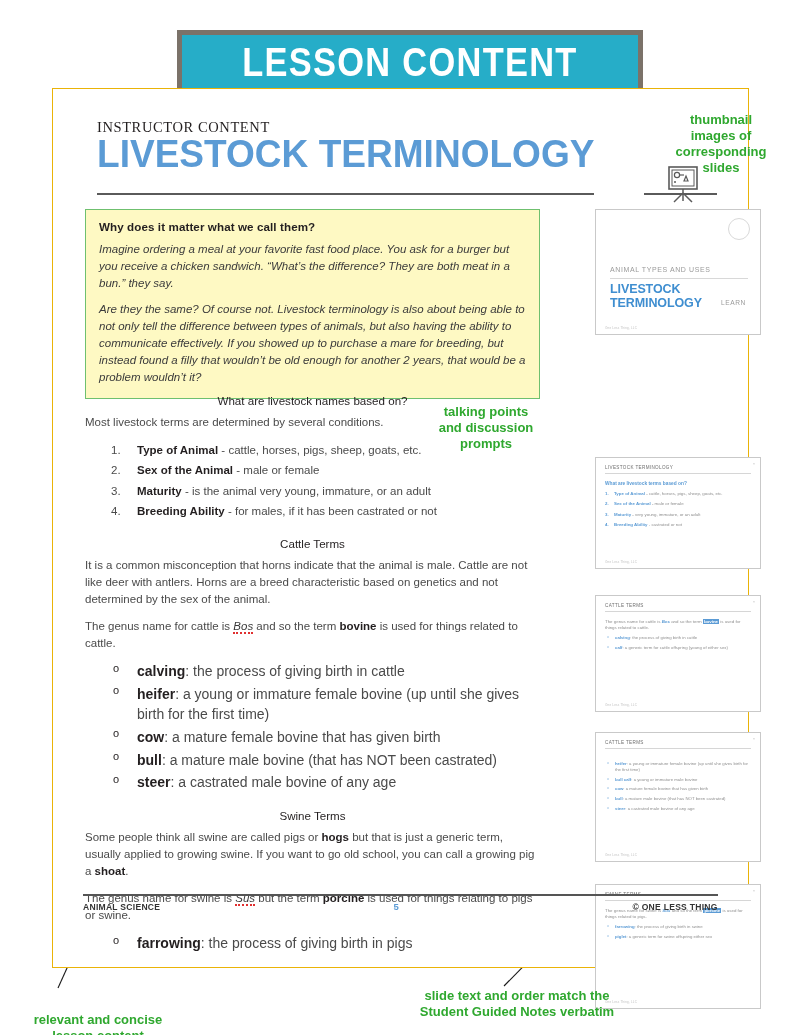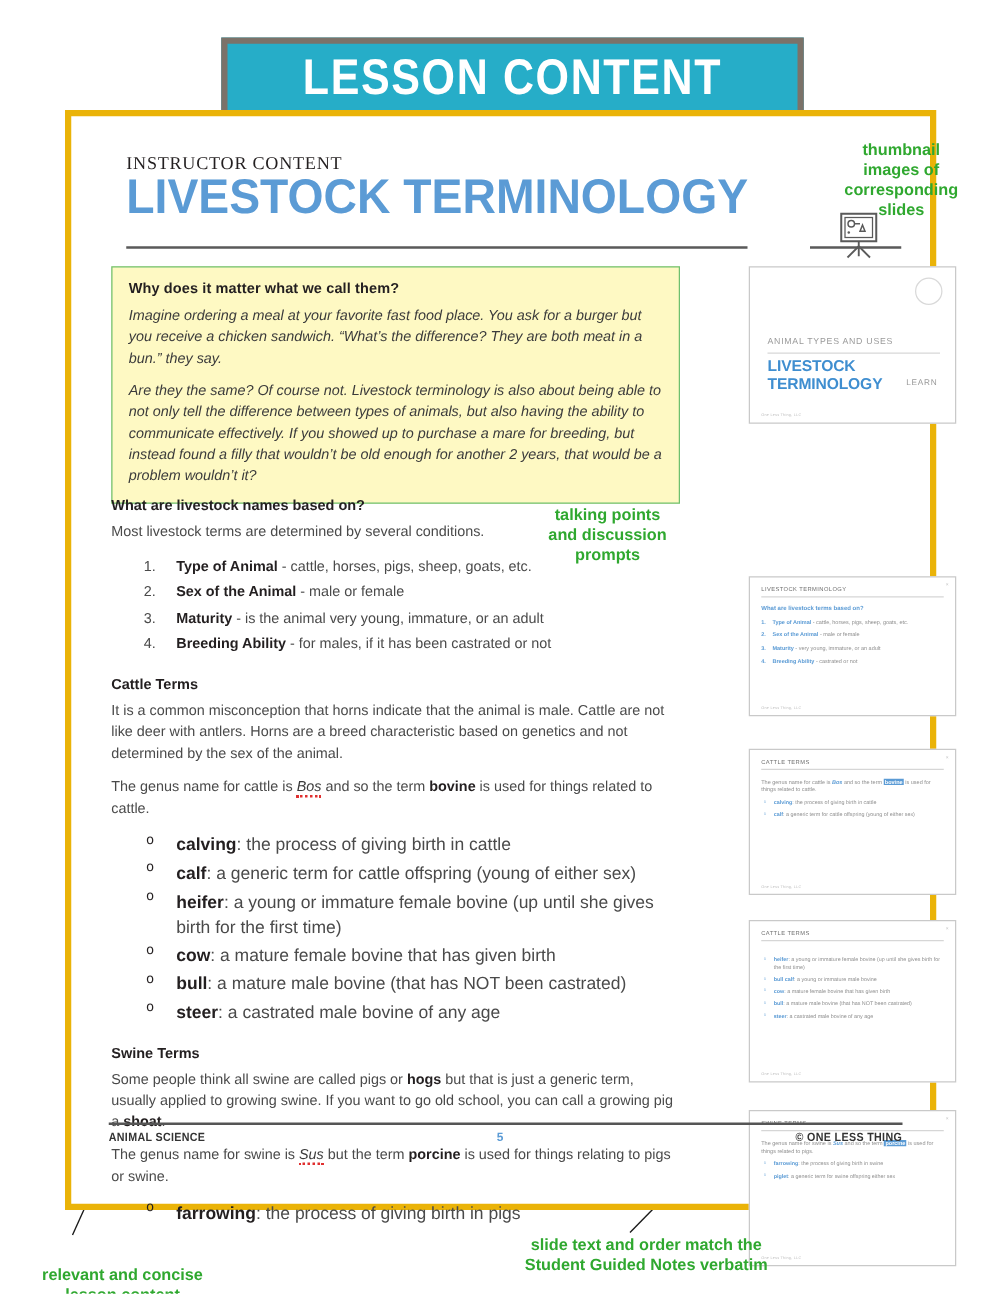--- a/index.html
+++ b/index.html
@@ -20,21 +20,21 @@
   .banner-text {
     color: #ffffff; font-size: 40px; font-weight: bold;
     letter-spacing: 1.5px; line-height: 1;
     transform: scaleX(0.86); transform-origin: center;
     font-family: "Liberation Sans Narrow", "Liberation Sans", sans-serif;
   }
 
   
   .sheet {
     position: absolute; left: 52px; top: 88px; width: 697px; height: 880px;
-    background: #ffffff; border: 5px solid #eab308;
+    background: #ffffff; border: 1px solid #eab308;
   }
 
   .doc-inner { position: absolute; left: 44px; top: 30px; width: 620px; }
 
   .kicker {
     font-family: "Liberation Serif", serif;
     font-size: 14.5px; letter-spacing: 0.6px; color: #231f20;
     text-transform: uppercase;
   }
   .doc-title {
@@ -67,22 +67,22 @@
   }
   .gb-p {
     font-size: 11.5px; font-style: italic; color: #3b3b3b;
     line-height: 1.48; margin-bottom: 9px;
   }
   .gb-p:last-child { margin-bottom: 0; }
 
   
   .body-col { position: absolute; left: 32px; top: 305px; width: 455px; }
   .sec-head {
-    font-size: 11.6px; font-weight: bold; color: #231f20;
-    margin-top: 16px; margin-bottom: 7px;
+    font-size: 11.6px; font-weight: normal; color: #231f20;
+    margin-top: 16px; margin-bottom: 7px; text-align: center;
   }
   .sec-head.first { margin-top: 0; }
   .para {
     font-size: 11.5px; color: #4a4a4a; line-height: 1.5; margin-bottom: 9px;
   }
   .para b { color: #231f20; font-weight: bold; }
   .misspell {
     font-style: italic; color: #3b3b3b;
     border-bottom: 2px dotted #e03030; padding-bottom: 0px;
   }
@@ -274,21 +274,20 @@
         <li><span class="num">2.</span><b>Sex of the Animal</b><span> - male or female</span></li>
         <li><span class="num">3.</span><b>Maturity</b><span> - is the animal very young, immature, or an adult</span></li>
         <li><span class="num">4.</span><b>Breeding Ability</b><span> - for males, if it has been castrated or not</span></li>
       </ol>
 
       <div class="sec-head">Cattle Terms</div>
       <div class="para">It is a common misconception that horns indicate that the animal is male. Cattle are not like deer with antlers. Horns are a breed characteristic based on genetics and not determined by the sex of the animal.</div>
       <div class="para"><span>The genus name for cattle is </span><span class="misspell">Bos</span><span> and so the term </span><b>bovine</b><span> is used for things related to cattle.</span></div>
       <ul class="circlist">
         <li><b>calving</b><span>: the process of giving birth in cattle</span></li>
-        <li><b>calf</b><span>: a generic term for cattle offspring (young of either sex)</span></li>
         <li><b>heifer</b><span>: a young or immature female bovine (up until she gives birth for the first time)</span></li>
         <li><b>cow</b><span>: a mature female bovine that has given birth</span></li>
         <li><b>bull</b><span>: a mature male bovine (that has NOT been castrated)</span></li>
         <li><b>steer</b><span>: a castrated male bovine of any age</span></li>
       </ul>
 
       <div class="sec-head">Swine Terms</div>
       <div class="para"><span>Some people think all swine are called pigs or </span><b>hogs</b><span> but that is just a generic term, usually applied to growing swine. If you want to go old school, you can call a growing pig a </span><b>shoat</b><span>.</span></div>
       <div class="para"><span>The genus name for swine is </span><span class="misspell">Sus</span><span> but the term </span><b>porcine</b><span> is used for things relating to pigs or swine.</span></div>
       <ul class="circlist">

